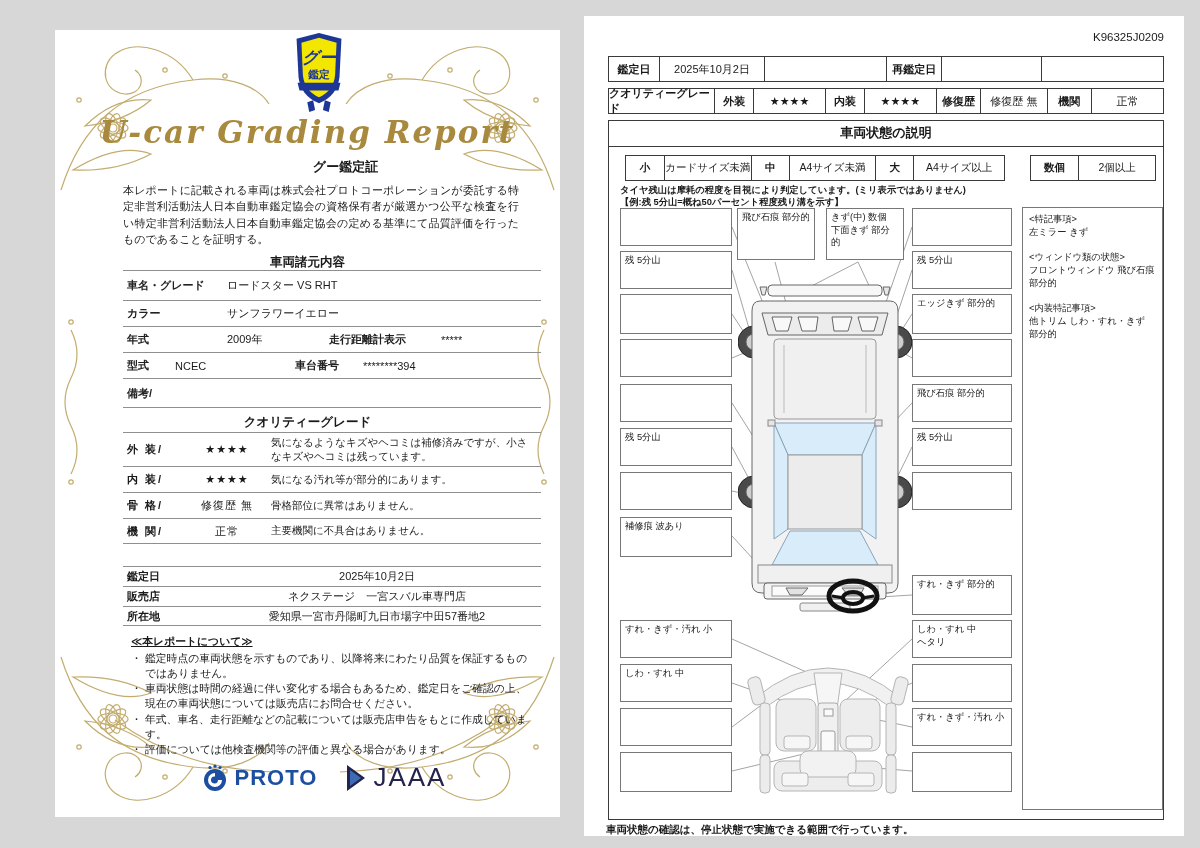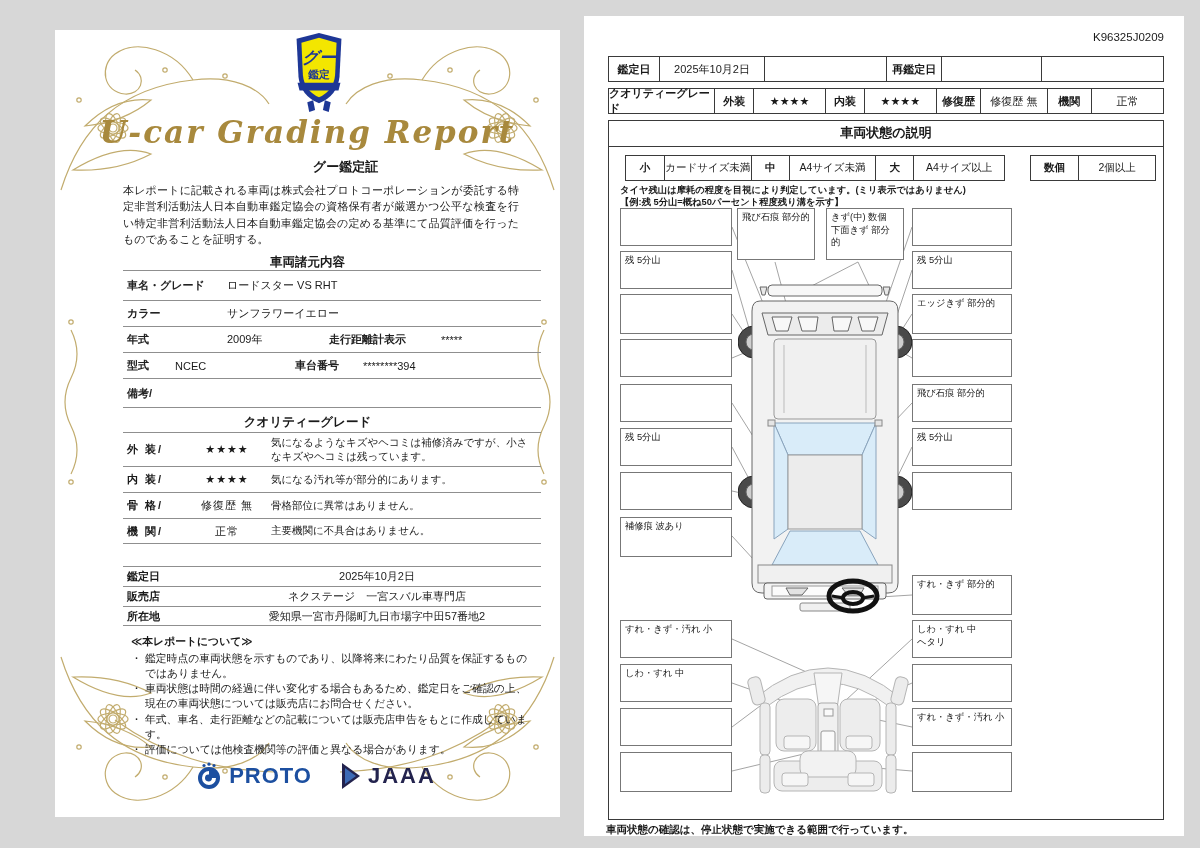--- a/index.html
+++ b/index.html
@@ -29,27 +29,27 @@
   .lp-grade .last{border-bottom:1px solid #8f8f8f;}
   .g-lab{width:56px;font-weight:bold;letter-spacing:2px;}
   .g-val{width:88px;text-align:center;font-weight:bold;letter-spacing:1px;}
   .g-desc{flex:1;font-size:10.5px;line-height:1.3;}
   .lp-info{position:absolute;left:68px;top:536px;width:418px;font-size:11px;}
   .i-row{display:flex;align-items:center;border-top:1px solid #8f8f8f;height:20px;padding:0 4px;}
   .lp-info .last{border-bottom:1px solid #8f8f8f;}
   .i-lab{width:90px;font-weight:bold;}
   .i-val{flex:1;text-align:center;}
   .lp-about{position:absolute;left:76px;top:604px;width:404px;font-size:10.8px;line-height:1.4;}
-  .lp-about .head{font-weight:bold;margin-bottom:2px;}
+  .lp-about .head{font-weight:bold;margin-bottom:2px;text-decoration:underline;}
   .lp-about .note{display:flex;}
   .lp-about .bullet{width:14px;flex:none;}
-  .lp-logos{position:absolute;left:8px;top:732px;width:100%;display:flex;justify-content:center;align-items:center;gap:28px;}
+  .lp-logos{position:absolute;left:16px;top:732px;width:100%;display:flex;justify-content:center;align-items:center;gap:28px;}
   .logo{display:flex;align-items:center;gap:6px;}
   .proto-text{font-weight:800;font-size:22px;color:#1c4fa0;letter-spacing:1px;}
-  .jaaa-text{font-weight:700;font-size:22px;color:#23234e;letter-spacing:2px;}
+  .jaaa-text{font-weight:400;font-size:26px;color:#23234e;letter-spacing:2px;}
 
   
   .rp-title{position:absolute;left:608px;top:30px;width:460px;text-align:center;font-weight:bold;font-size:13px;}
   .rp-code{position:absolute;left:1062px;top:31px;width:102px;text-align:right;font-size:11.5px;}
   .rp-table{position:absolute;left:608px;width:556px;height:26px;display:flex;border:1px solid #3a3a3a;background:#fff;font-size:11px;}
   .rp-table .cell{display:flex;align-items:center;justify-content:center;border-left:1px solid #3a3a3a;height:100%;}
   .rp-table .cell:first-child{border-left:none;}
   .b{font-weight:bold;}
   .section-box{position:absolute;left:608px;top:120px;width:556px;height:700px;border:1px solid #3a3a3a;background:#fff;}
   .section-title{position:absolute;left:608px;top:120px;width:556px;height:27px;border-bottom:1px solid #3a3a3a;
@@ -363,20 +363,34 @@
       <rect x="81" y="94" width="14" height="22" rx="2" fill="#fafafa" stroke="#999"></rect>
       <rect x="20" y="118" width="10" height="38" rx="4" fill="#ececec"></rect>
       <rect x="146" y="118" width="10" height="38" rx="4" fill="#ececec"></rect>
       <rect x="34" y="124" width="108" height="30" rx="8" fill="#ededed"></rect>
       <rect x="60" y="114" width="56" height="26" rx="8" fill="#f2f2f2"></rect>
       <rect x="42" y="136" width="26" height="13" rx="3" fill="#f6f6f6"></rect>
       <rect x="108" y="136" width="26" height="13" rx="3" fill="#f6f6f6"></rect>
     </g>
   </svg>
 
+  <div class="notes-panel">
+    <p>
+      <span>&lt;特記事項&gt;</span><br>
+      <span>左ミラー きず</span>
+    </p>
+    <p>
+      <span>&lt;ウィンドウ類の状態&gt;</span><br>
+      <span>フロントウィンドウ 飛び石痕 部分的</span>
+    </p>
+    <p>
+      <span>&lt;内装特記事項&gt;</span><br>
+      <span>他トリム しわ・すれ・きず 部分的</span>
+    </p>
+  </div>
 
   <div class="rp-footnote">車両状態の確認は、停止状態で実施できる範囲で行っています。</div>
 <div class="callout" style="left: 620px; top: 208px; width: 112px; height: 38px;"></div>
     <div class="callout" style="left: 620px; top: 251px; width: 112px; height: 38px;">残 5分山</div>
     <div class="callout" style="left: 620px; top: 294px; width: 112px; height: 40px;"></div>
     <div class="callout" style="left: 620px; top: 339px; width: 112px; height: 38px;"></div>
     <div class="callout" style="left: 620px; top: 384px; width: 112px; height: 38px;"></div>
     <div class="callout" style="left: 620px; top: 428px; width: 112px; height: 38px;">残 5分山</div>
     <div class="callout" style="left: 620px; top: 472px; width: 112px; height: 38px;"></div>
     <div class="callout" style="left: 620px; top: 517px; width: 112px; height: 40px;">補修痕 波あり</div>

